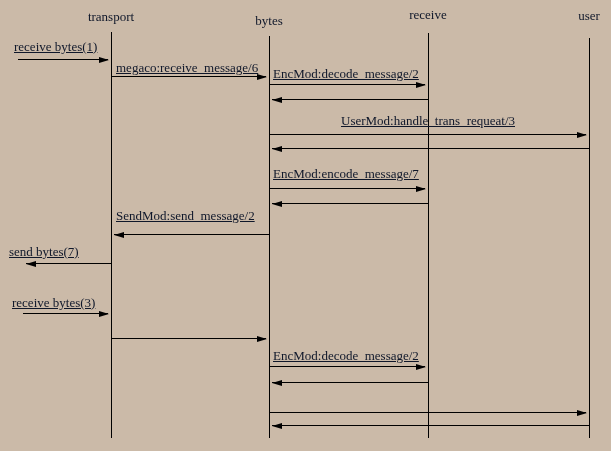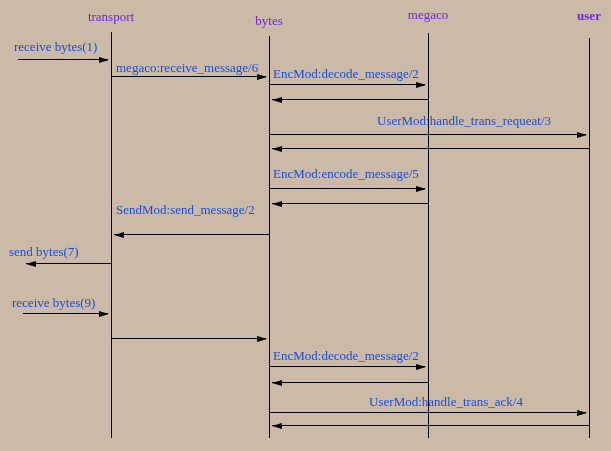--- a/index.html
+++ b/index.html
@@ -12,101 +12,100 @@
     position:relative;
     width:611px;
     height:451px;
     background:#cbbaa8;
     overflow:hidden;
   }
   .ll-label{
     position:absolute;
     transform:translateX(-50%);
     font-size:13px;
-    color:#6d28d9;
+    color:#0f172a;
     white-space:nowrap;
     line-height:1.1;
   }
   .ll-line{
     position:absolute;
     width:1px;
     background:#000;
   }
   .m-line{
     position:absolute;
     height:1px;
     background:#000;
   }
   .m-label{
     position:absolute;
     font-size:13px;
-    color:#1d4ed8;
+    color:#0f172a;
     white-space:nowrap;
     line-height:1.1;
+    text-decoration:underline;
   }
   .m-label.center{
     transform:translateX(-50%);
-    margin-left:36px;
   }
   .head{
     position:absolute;
     width:0;height:0;
     border-top:3px solid transparent;
     border-bottom:3px solid transparent;
   }
   .head.right{border-left:10px solid #000;}
   .head.left{border-right:10px solid #000;}
 </style>
 </head>
 <body>
 
 <div id="canvas" style="width: 611px; height: 451px; background: rgb(203, 186, 168);">
     <div class="ll-label" style="left: 111px; top: 10px;">transport</div>
     <div class="ll-line" style="left: 111px; top: 32px; height: 406px; background: rgb(0, 0, 0);"></div>
     <div class="ll-label" style="left: 269px; top: 14px;">bytes</div>
     <div class="ll-line" style="left: 269px; top: 36px; height: 402px; background: rgb(0, 0, 0);"></div>
-    <div class="ll-label" style="left: 428px; top: 8px;">megaco</div>
+    <div class="ll-label" style="left: 428px; top: 8px;">receive</div>
     <div class="ll-line" style="left: 428px; top: 33px; height: 405px; background: rgb(0, 0, 0);"></div>
-    <div class="ll-label" style="left: 589px; top: 9px; font-weight: bold;">user</div>
+    <div class="ll-label" style="left: 589px; top: 9px;">user</div>
     <div class="ll-line" style="left: 589px; top: 38px; height: 400px; background: rgb(0, 0, 0);"></div>
     <div class="m-line" style="left: 18px; top: 59px; width: 90px; background: rgb(0, 0, 0);"></div>
     <div class="head right" style="top: 57px; left: 99px; border-left-color: rgb(0, 0, 0);"></div>
     <div class="m-label" style="left: 14px; top: 40px;">receive bytes(1)</div>
     <div class="m-line" style="left: 111px; top: 76px; width: 155px; background: rgb(0, 0, 0);"></div>
     <div class="head right" style="top: 74px; left: 257px; border-left-color: rgb(0, 0, 0);"></div>
     <div class="m-label" style="left: 116px; top: 61px;">megaco:receive_message/6</div>
     <div class="m-line" style="left: 269px; top: 84px; width: 156px; background: rgb(0, 0, 0);"></div>
     <div class="head right" style="top: 82px; left: 416px; border-left-color: rgb(0, 0, 0);"></div>
     <div class="m-label" style="left: 273px; top: 67px;">EncMod:decode_message/2</div>
     <div class="m-line" style="left: 272px; top: 99px; width: 156px; background: rgb(0, 0, 0);"></div>
     <div class="head left" style="top: 97px; left: 272px; border-right-color: rgb(0, 0, 0);"></div>
     <div class="m-line" style="left: 269px; top: 134px; width: 317px; background: rgb(0, 0, 0);"></div>
     <div class="head right" style="top: 132px; left: 577px; border-left-color: rgb(0, 0, 0);"></div>
     <div class="m-label center" style="left: 428px; top: 114px;">UserMod:handle_trans_requeat/3</div>
     <div class="m-line" style="left: 272px; top: 148px; width: 317px; background: rgb(0, 0, 0);"></div>
     <div class="head left" style="top: 146px; left: 272px; border-right-color: rgb(0, 0, 0);"></div>
     <div class="m-line" style="left: 269px; top: 188px; width: 156px; background: rgb(0, 0, 0);"></div>
     <div class="head right" style="top: 186px; left: 416px; border-left-color: rgb(0, 0, 0);"></div>
-    <div class="m-label" style="left: 273px; top: 167px;">EncMod:encode_message/5</div>
+    <div class="m-label" style="left: 273px; top: 167px;">EncMod:encode_message/7</div>
     <div class="m-line" style="left: 272px; top: 203px; width: 156px; background: rgb(0, 0, 0);"></div>
     <div class="head left" style="top: 201px; left: 272px; border-right-color: rgb(0, 0, 0);"></div>
     <div class="m-line" style="left: 114px; top: 234px; width: 155px; background: rgb(0, 0, 0);"></div>
     <div class="head left" style="top: 232px; left: 114px; border-right-color: rgb(0, 0, 0);"></div>
-    <div class="m-label" style="left: 116px; top: 203px;">SendMod:send_message/2</div>
+    <div class="m-label" style="left: 116px; top: 209px;">SendMod:send_message/2</div>
     <div class="m-line" style="left: 26px; top: 263px; width: 85px; background: rgb(0, 0, 0);"></div>
     <div class="head left" style="top: 261px; left: 26px; border-right-color: rgb(0, 0, 0);"></div>
     <div class="m-label" style="left: 9px; top: 245px;">send bytes(7)</div>
     <div class="m-line" style="left: 23px; top: 313px; width: 85px; background: rgb(0, 0, 0);"></div>
     <div class="head right" style="top: 311px; left: 99px; border-left-color: rgb(0, 0, 0);"></div>
-    <div class="m-label" style="left: 12px; top: 296px;">receive bytes(9)</div>
+    <div class="m-label" style="left: 12px; top: 296px;">receive bytes(3)</div>
     <div class="m-line" style="left: 111px; top: 338px; width: 155px; background: rgb(0, 0, 0);"></div>
     <div class="head right" style="top: 336px; left: 257px; border-left-color: rgb(0, 0, 0);"></div>
     <div class="m-line" style="left: 269px; top: 366px; width: 156px; background: rgb(0, 0, 0);"></div>
     <div class="head right" style="top: 364px; left: 416px; border-left-color: rgb(0, 0, 0);"></div>
     <div class="m-label" style="left: 273px; top: 349px;">EncMod:decode_message/2</div>
     <div class="m-line" style="left: 272px; top: 382px; width: 156px; background: rgb(0, 0, 0);"></div>
     <div class="head left" style="top: 380px; left: 272px; border-right-color: rgb(0, 0, 0);"></div>
     <div class="m-line" style="left: 269px; top: 412px; width: 317px; background: rgb(0, 0, 0);"></div>
     <div class="head right" style="top: 410px; left: 577px; border-left-color: rgb(0, 0, 0);"></div>
-    <div class="m-label center" style="left: 410px; top: 395px;">UserMod:handle_trans_ack/4</div>
     <div class="m-line" style="left: 272px; top: 425px; width: 317px; background: rgb(0, 0, 0);"></div>
     <div class="head left" style="top: 423px; left: 272px; border-right-color: rgb(0, 0, 0);"></div>
   </div>
 
 </body></html>

